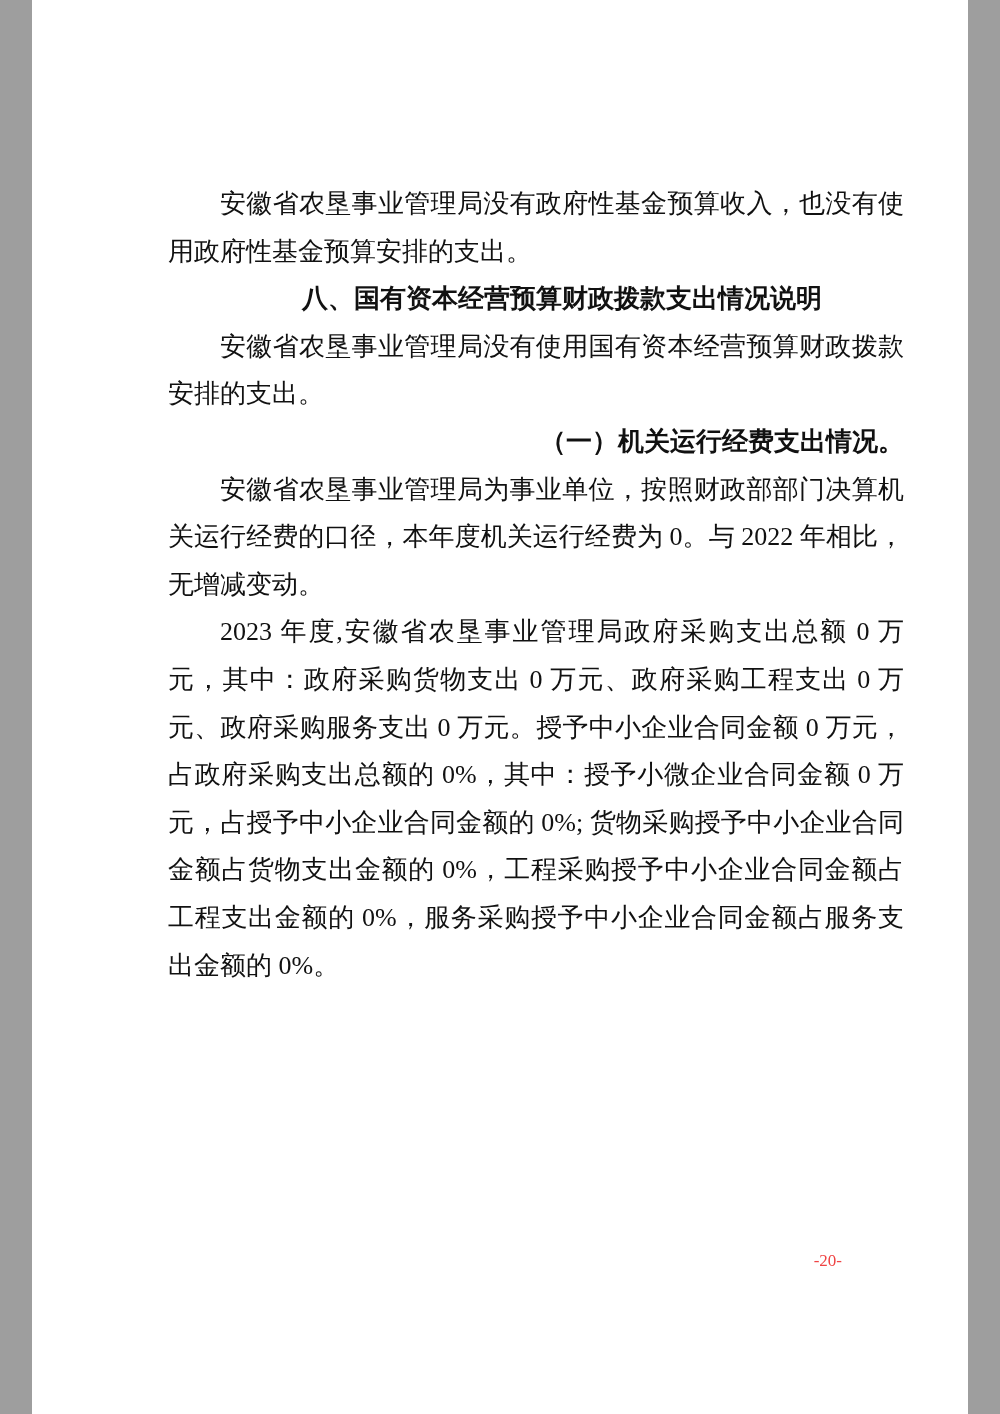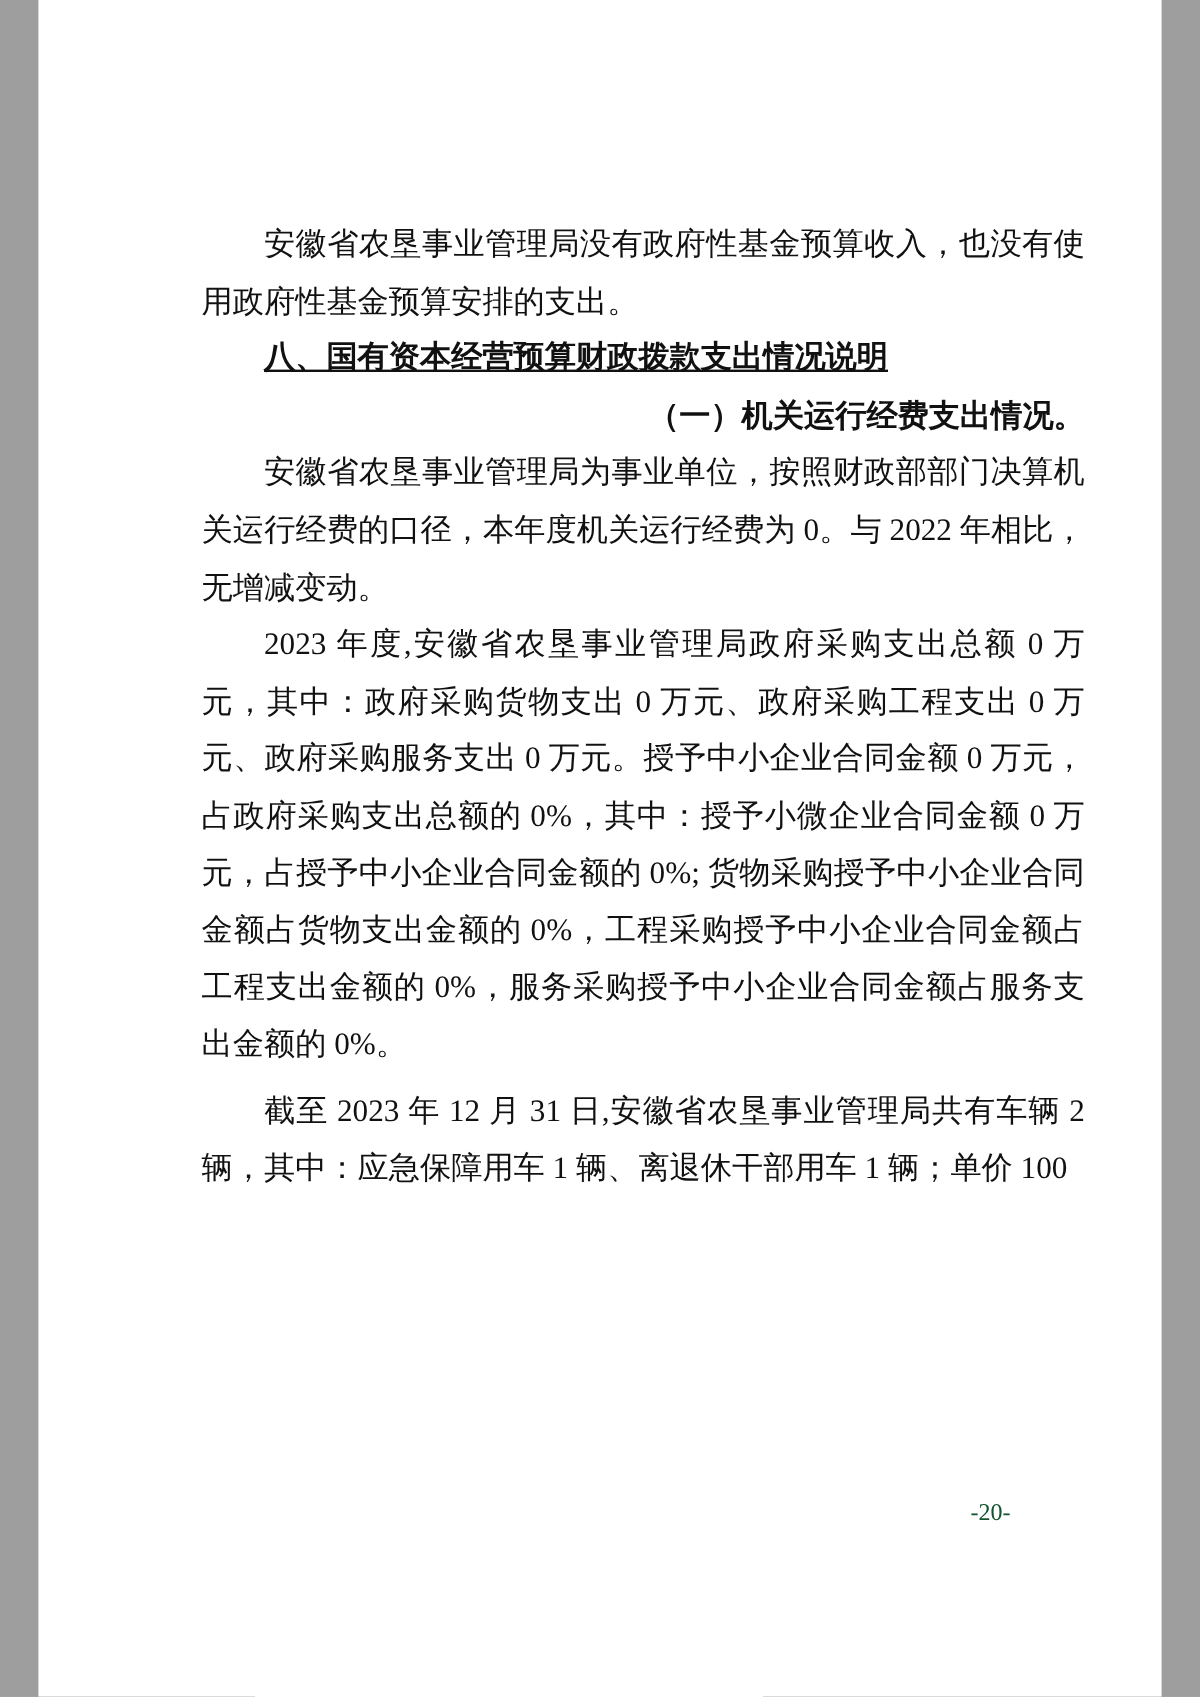--- a/index.html
+++ b/index.html
@@ -33,45 +33,44 @@
   .block.body {
     font-family: "Liberation Serif", "DejaVu Serif", serif;
     font-weight: 400;
     text-align: justify;
     text-align-last: left;
     text-justify: inter-ideograph;
   }
   .block.heading {
     font-family: "DejaVu Sans", "Liberation Sans", sans-serif;
     font-weight: 700;
-    text-align: left;
-    text-decoration: underline;
+    text-align: center;
   }
   .block.subheading {
     font-family: "Liberation Serif", "DejaVu Serif", serif;
     font-weight: 700;
     text-align: right;
   }
   .page-number {
     position: absolute;
     right: 126px;
     top: 1246px;
     font-family: "Liberation Serif", "DejaVu Serif", serif;
-    font-size: 20px;
+    font-size: 17px;
     line-height: 30px;
-    color: #14532d;
+    color: #ef4444;
   }
 </style>
 </head>
 <body>
 
 <div class="page">
   <div class="content">
 
   <div class="block body">安徽省农垦事业管理局没有政府性基金预算收入，也没有使用政府性基金预算安排的支出。</div>
       <div class="block heading">八、国有资本经营预算财政拨款支出情况说明</div>
+      <div class="block body">安徽省农垦事业管理局没有使用国有资本经营预算财政拨款安排的支出。</div>
       <div class="block subheading">（一）机关运行经费支出情况。</div>
       <div class="block body">安徽省农垦事业管理局为事业单位，按照财政部部门决算机关运行经费的口径，本年度机关运行经费为 0。与 2022 年相比，无增减变动。</div>
       <div class="block body">2023 年度,安徽省农垦事业管理局政府采购支出总额 0 万元，其中：政府采购货物支出 0 万元、政府采购工程支出 0 万元、政府采购服务支出 0 万元。授予中小企业合同金额 0 万元，占政府采购支出总额的 0%，其中：授予小微企业合同金额 0 万元，占授予中小企业合同金额的 0%; 货物采购授予中小企业合同金额占货物支出金额的 0%，工程采购授予中小企业合同金额占工程支出金额的 0%，服务采购授予中小企业合同金额占服务支出金额的 0%。</div>
-      <div class="block body" style="margin-top: 8px;">截至 2023 年 12 月 31 日,安徽省农垦事业管理局共有车辆 2 辆，其中：应急保障用车 1 辆、离退休干部用车 1 辆；单价 100</div>
     </div>
   <div class="page-number">-20-</div>
 </div>
 
 </body></html>

